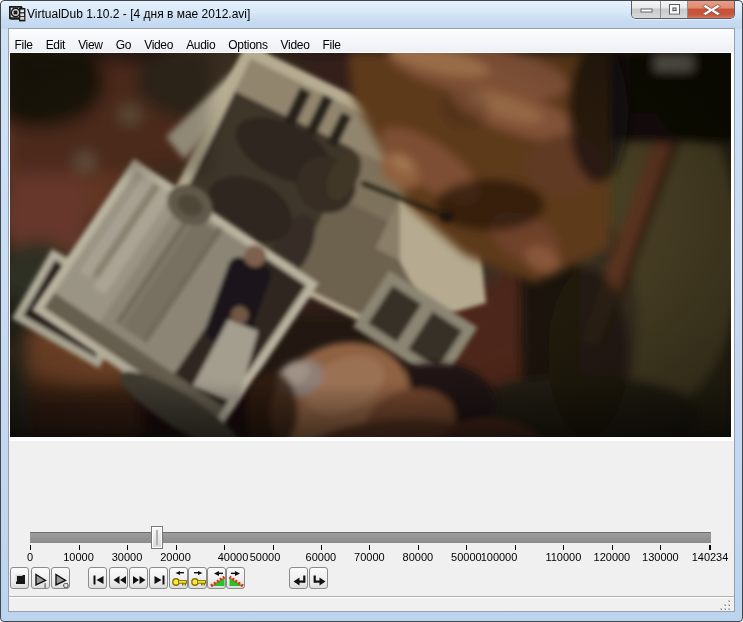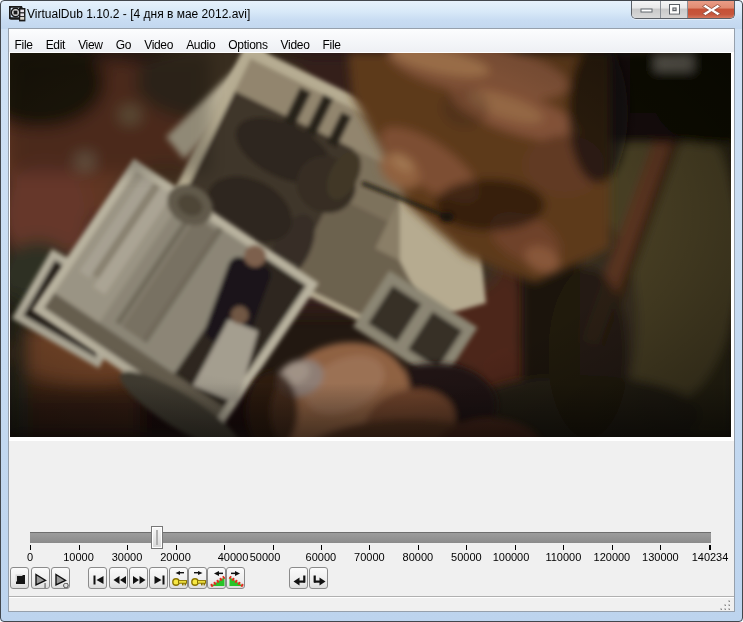--- a/index.html
+++ b/index.html
@@ -287,21 +287,21 @@
     <div class="rlab" style="left:22.0px">0</div>
     <div class="rlab" style="left:70.5px">10000</div>
     <div class="rlab" style="left:119.0px">30000</div>
     <div class="rlab" style="left:167.5px">20000</div>
     <div class="rlab" style="left:225px">40000</div>
     <div class="rlab" style="left:257px">50000</div>
     <div class="rlab" style="left:312.9px">60000</div>
     <div class="rlab" style="left:361.4px">70000</div>
     <div class="rlab" style="left:409.9px">80000</div>
     <div class="rlab" style="left:458.4px">50000</div>
-    <div class="rlab" style="left:503px">100000</div>
+    <div class="rlab" style="left:491px">100000</div>
     <div class="rlab" style="left:555.4px">110000</div>
     <div class="rlab" style="left:603.9px">120000</div>
     <div class="rlab" style="left:652.4px">130000</div>
     <div class="rlab" style="left:702px">140234</div>
     <div id="btnrow">
       <div class="tb" style="left:2px">
           <svg width="19" height="22">
             <rect x="5" y="7" width="9" height="9" fill="#161616"></rect>
             <rect x="4.5" y="6.5" width="7" height="7" fill="#d8d8d8"></rect>
             <rect x="6" y="8" width="6.5" height="6.5" fill="#161616"></rect>

